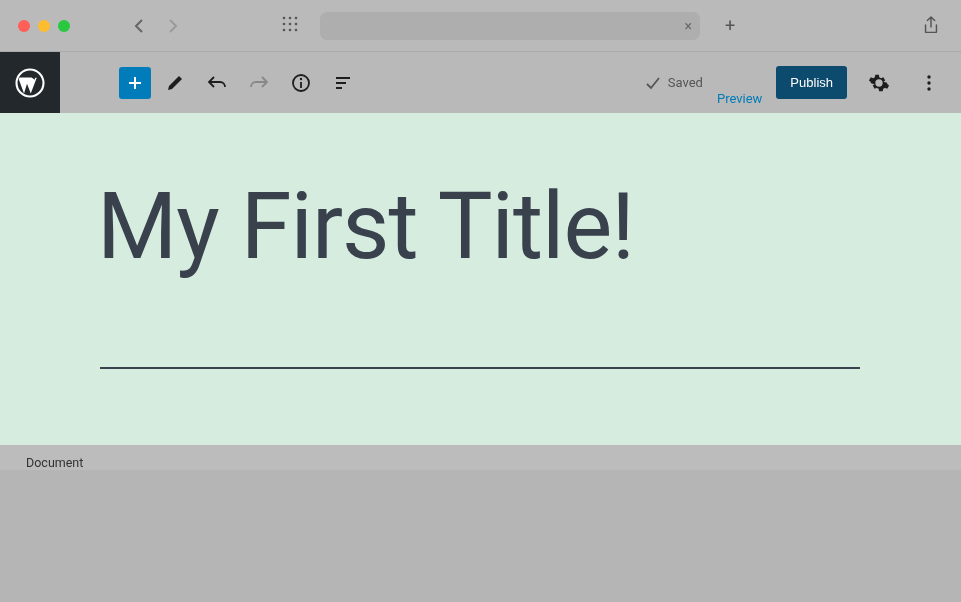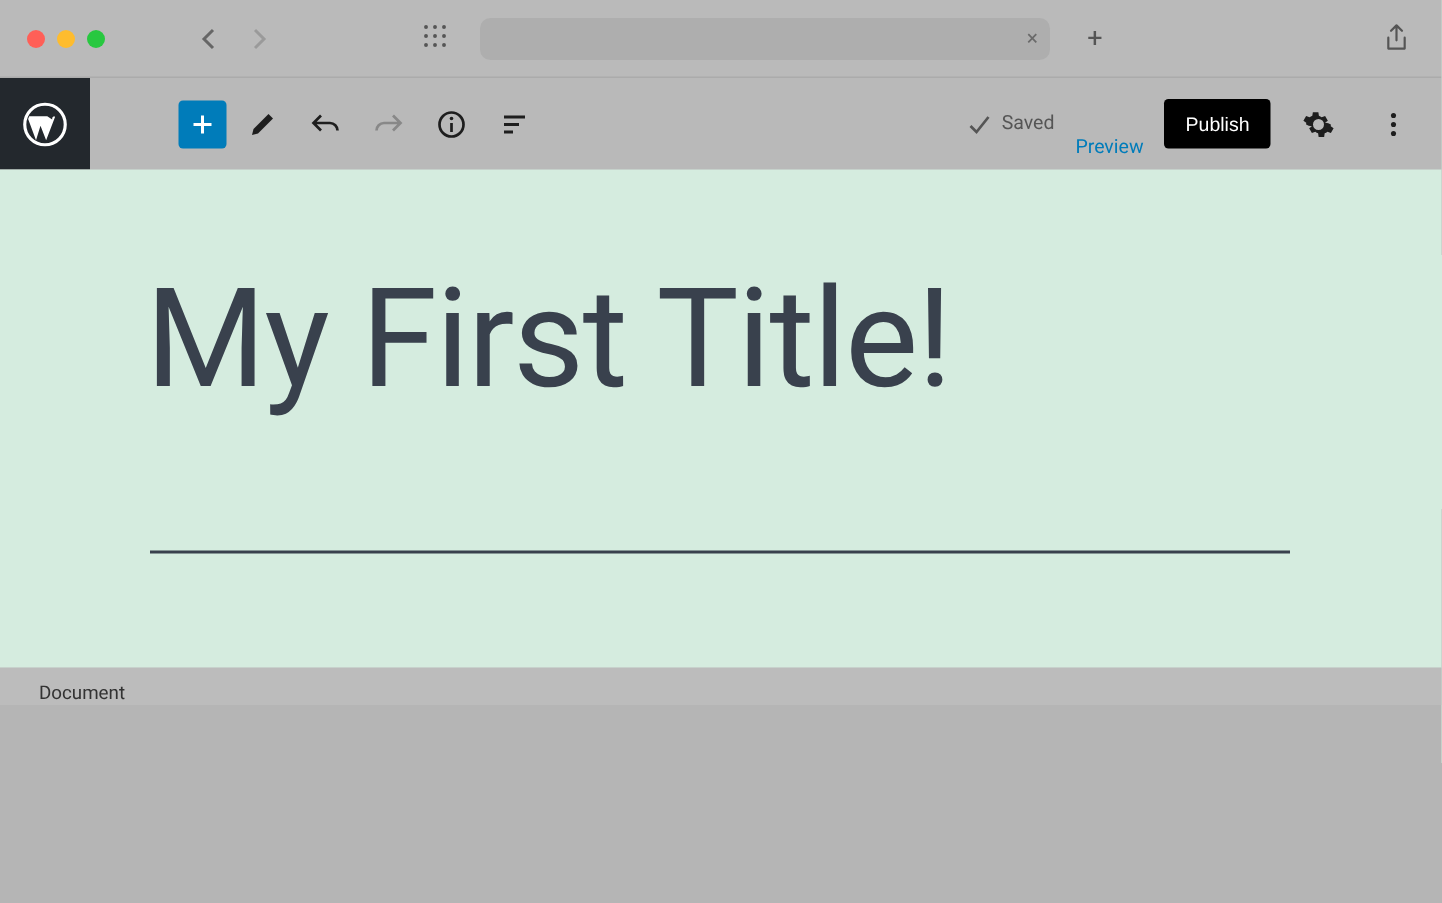--- a/index.html
+++ b/index.html
@@ -63,21 +63,21 @@
       display:flex; align-items:center; justify-content:center; color:#fff;
     }
     .tb-btn {
       width:36px; height:36px; display:flex; align-items:center; justify-content:center;
       color:#1e1e1e;
     }
     .tb-btn.disabled { color:#888; }
     .toolbar-right { margin-left:auto; display:flex; align-items:center; gap: 14px; }
     .saved { display:flex; align-items:center; gap:6px; color:#555; font-size:13px; }
     .preview-link { color:#007cba; font-size:13px; text-decoration:none;margin-top:31px; }
-    .publish-btn { background:#000000; color:#fff; border:none; padding:9px 14px; font-size:13px; border-radius:3px; }
+    .publish-btn { background:#0c4a6e; color:#fff; border:none; padding:9px 14px; font-size:13px; border-radius:3px; }
 
     
     .canvas { height: 332px; background:#d5ecdf; position:relative; overflow:hidden; }
     .post-title {
       position:absolute; left:97px; top:60px;
       font-size:92px; font-weight:400; color:#39414d;
       letter-spacing:-1px;
     }
     .hr { position:absolute; left:100px; top:254px; width:760px; height:2px; background:#39414d; }
     .paragraph { position:absolute; left:176px; top:350px; font-size:19px; color:#222; }

